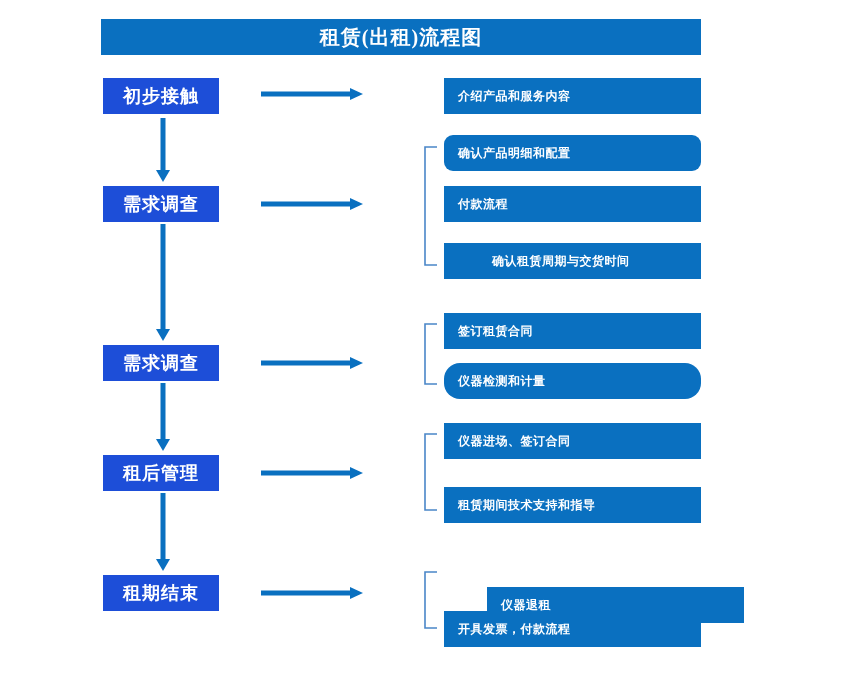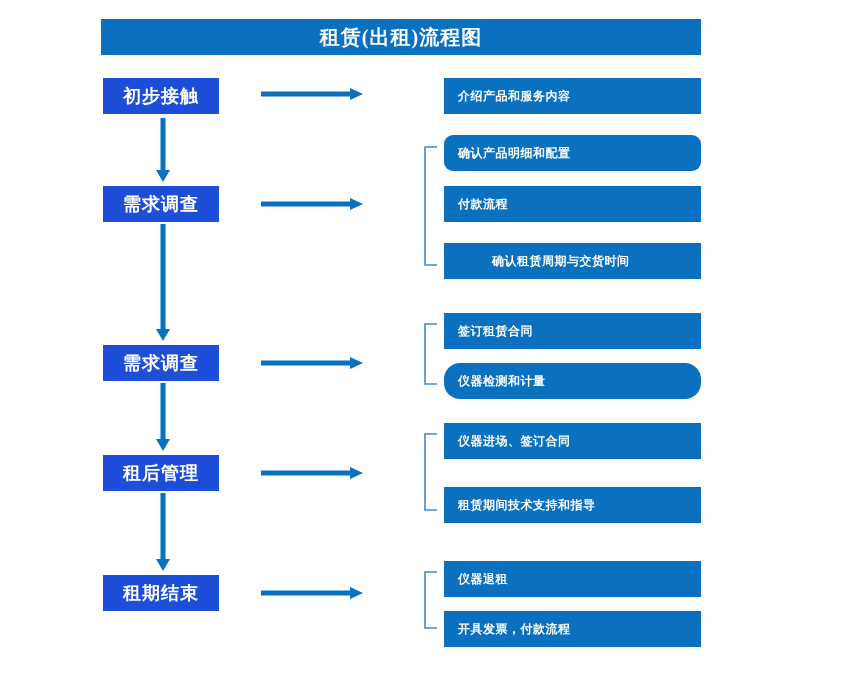--- a/index.html
+++ b/index.html
@@ -174,16 +174,16 @@
   </div>
 
   <div class="detail-box" style="top:78px;">介绍产品和服务内容</div>
   <div class="detail-box" style="top:135px;border-radius:9px;">确认产品明细和配置</div>
   <div class="detail-box" style="top:186px;">付款流程</div>
   <div class="detail-box" style="top:243px;padding-left:48px;">确认租赁周期与交货时间</div>
   <div class="detail-box" style="top:313px;">签订租赁合同</div>
   <div class="detail-box" style="top:363px;border-radius:16px;">仪器检测和计量</div>
   <div class="detail-box" style="top:423px;">仪器进场、签订合同</div>
   <div class="detail-box" style="top:487px;">租赁期间技术支持和指导</div>
-  <div class="detail-box" style="top:561px;">仪器退租</div>
+  <div class="detail-box" style="top:587px;margin-left:43px;">仪器退租</div>
   <div class="detail-box" style="top:611px;">开具发票，付款流程</div>
 
 </div>
 
 </body></html>

